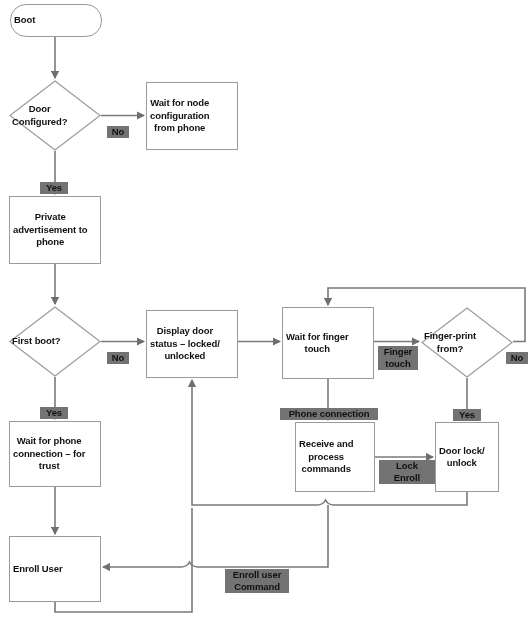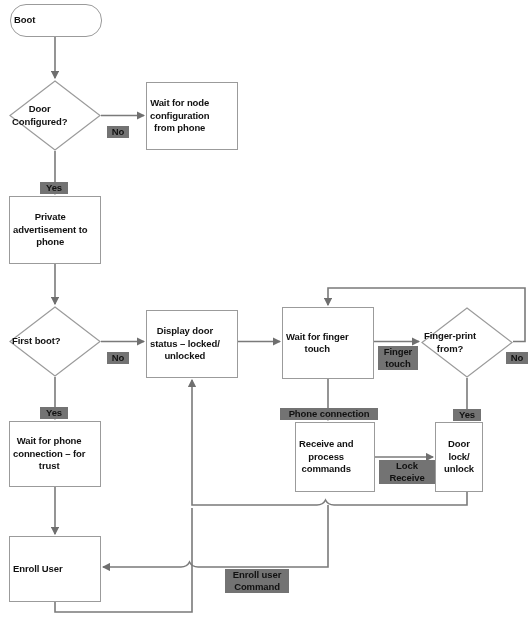--- a/index.html
+++ b/index.html
@@ -181,21 +181,21 @@
 connection – for
 trust</span>
   </div>
 
   <div class="node process" style="left:295px; top:422px; width:80px; height:70px;">
     <span class="txt" style="white-space:pre-line">Receive and
 process
 commands</span>
   </div>
 
-  <div class="node process" style="left:435px; top:422px; width:48px; height:70px;">
+  <div class="node process" style="left:435px; top:422px; width:64px; height:70px;">
     <span class="txt" style="white-space:pre-line">Door lock/
 unlock</span>
   </div>
 
   <div class="node process" style="left:9px; top:536px; width:92px; height:66px;">
     <span class="txt">Enroll User</span>
   </div>
 
   <div class="edge-label" style="left:107px; top:110px; width:20px;">No</div>
 
@@ -208,18 +208,18 @@
   <div class="edge-label" style="left: 378px; top: 330px; width: 38px; white-space: pre;">Finger
 touch</div>
 
   <div class="edge-label" style="left:506px; top:336px; width:20px;">No</div>
 
   <div class="edge-label" style="left:453px; top:393px; width:26px;">Yes</div>
 
   <div class="edge-label" style="left:280px; top:392px; width:96px;">Phone connection</div>
 
   <div class="edge-label" style="left: 379px; top: 444px; width: 54px; white-space: pre;">Lock
-Receive</div>
+Enroll</div>
 
   <div class="edge-label" style="left: 225px; top: 553px; width: 62px; white-space: pre;">Enroll user
 Command</div>
 
 </div>
 
 </body></html>

